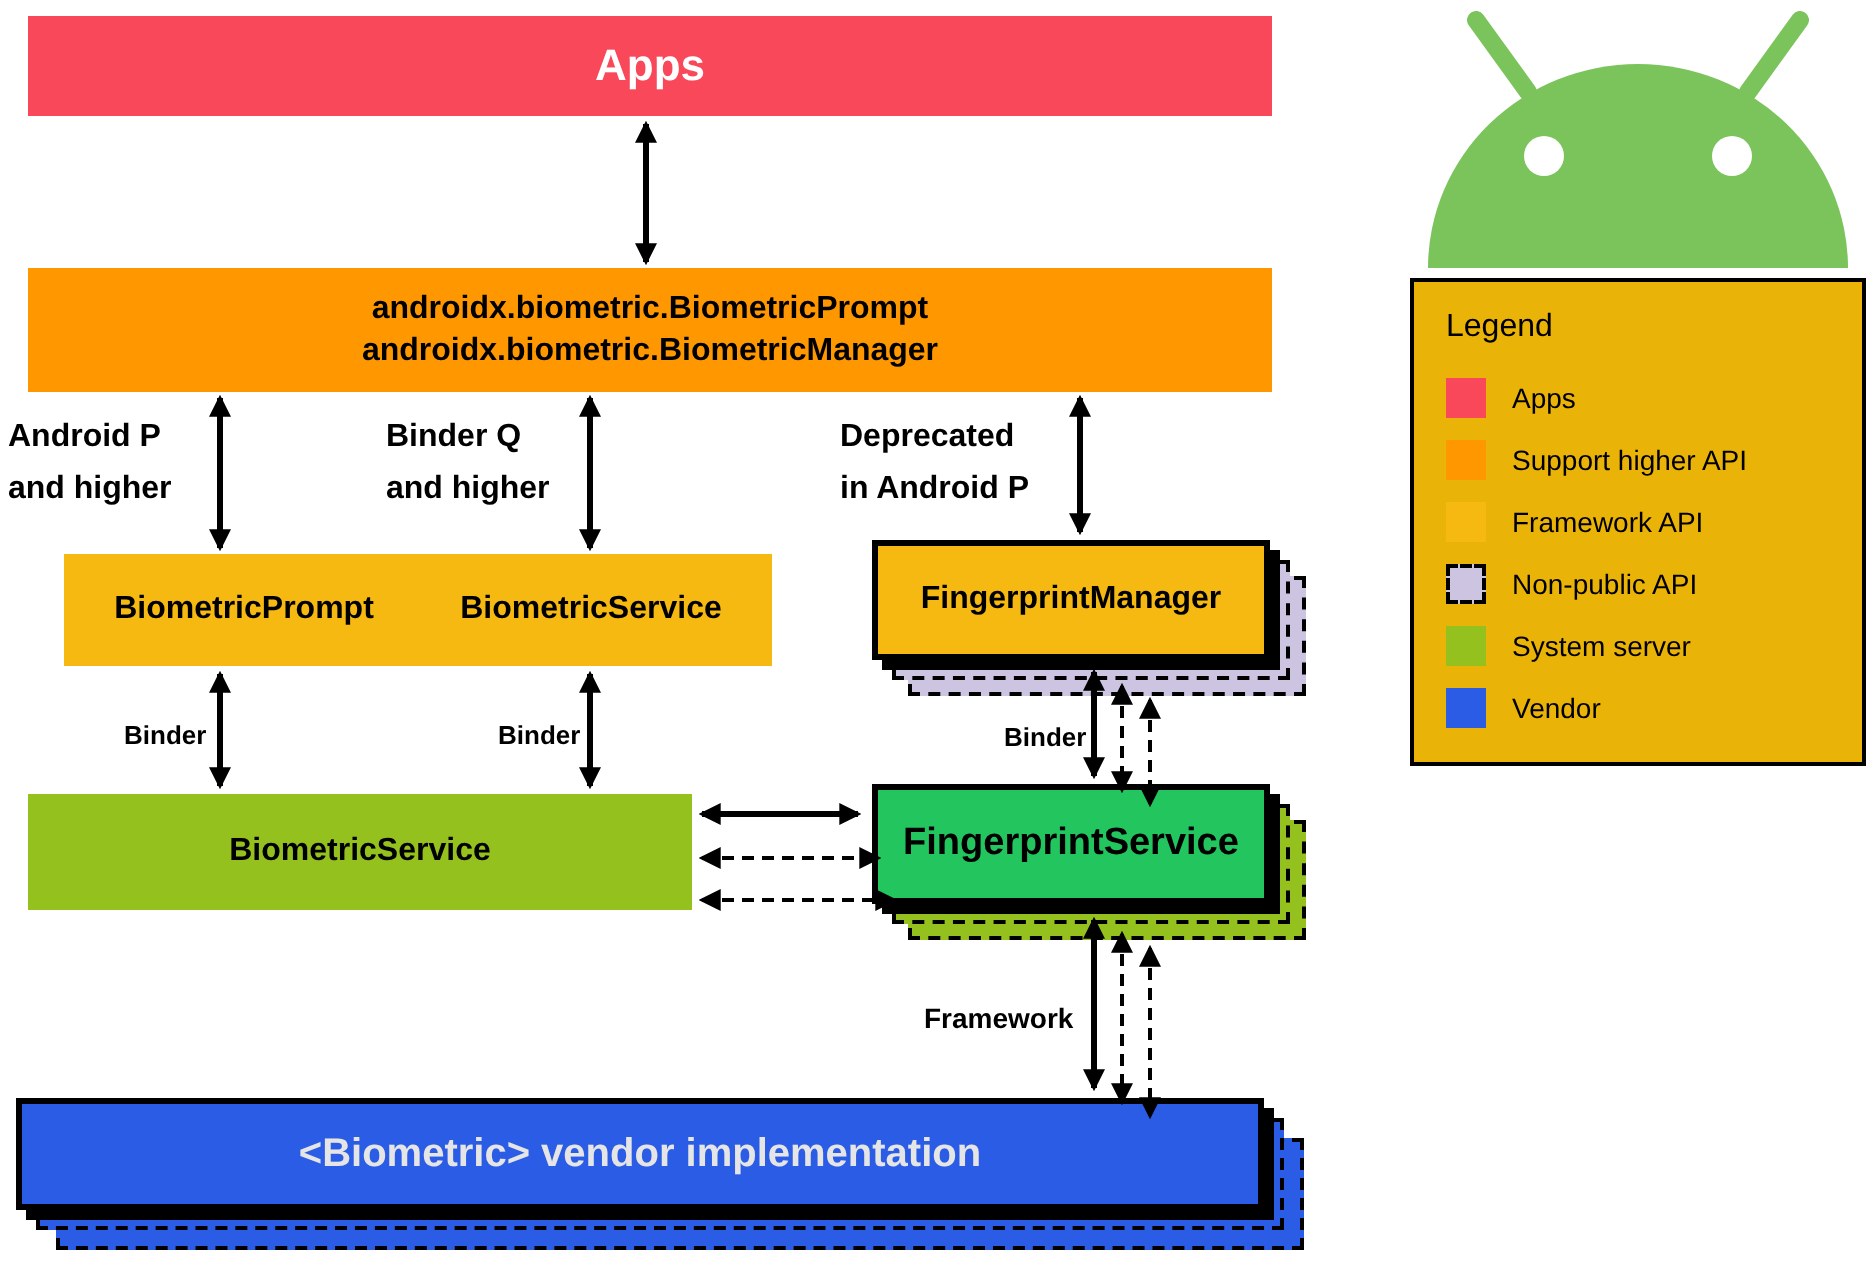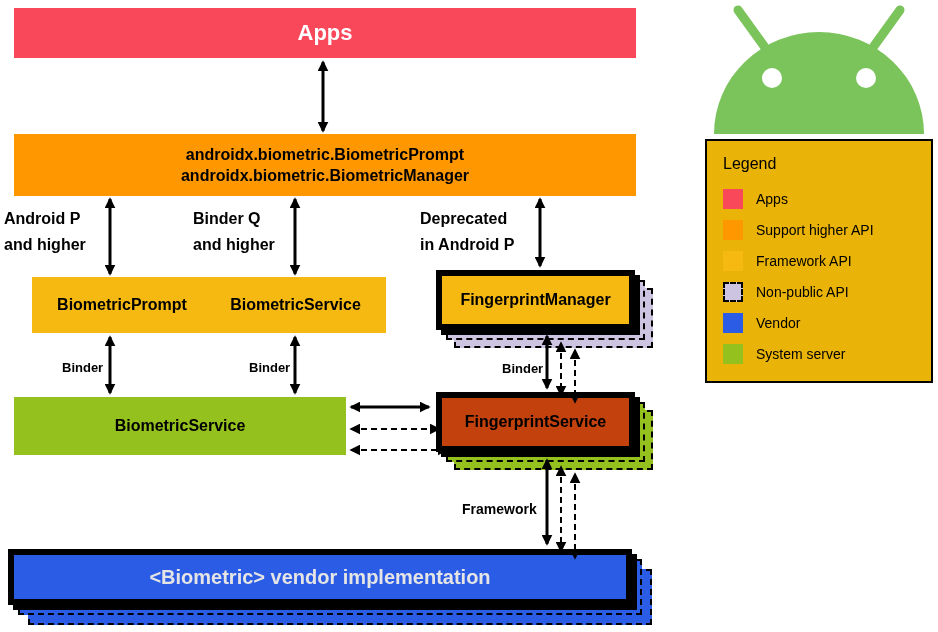--- a/index.html
+++ b/index.html
@@ -3,21 +3,21 @@
 <meta charset="utf-8">
 <style>
   * { margin:0; padding:0; box-sizing:border-box; }
   html,body { background:#fff; }
   body { width:938px; height:632px; font-family:"Liberation Sans", sans-serif; }
   #canvas { position:relative; width:938px; height:632px; background:#fff; overflow:hidden; }
 
   .box { position:absolute; display:flex; align-items:center; justify-content:center;
          text-align:center; font-weight:bold; color:#000; }
   .col { flex-direction:column; }
-  .framed { border:6px solid #000000; box-shadow:5px 5px 0 #000; }
+  .framed { border:3px solid #000000; box-shadow:5px 5px 0 #000; }
   .shadow-layer { position:absolute; border:2px dashed #000; }
 
   .edge-label { position:absolute; font-weight:bold; font-size:16px; line-height:26px; color:#000000; }
   .small-label { position:absolute; font-weight:bold; font-size:13px; color:#000;padding-left:16px; }
   .hw-label { font-size:14px; }
 
   #arrows { position:absolute; left:0; top:0; pointer-events:none; }
   .sol { stroke:#000; stroke-width:3; }
   .dsh { stroke:#000; stroke-width:2; stroke-dasharray:6 4; }
 
@@ -74,21 +74,21 @@
   <div class="small-label" style="left:46px;top:360px;">Binder</div>
   <div class="small-label" style="left:233px;top:360px;">Binder</div>
   <div class="small-label" style="left:486px;top:361px;">Binder</div>
 
   <div class="box" style="left: 14px; top: 397px; width: 332px; height: 58px; font-size: 16px; background-color: rgb(149, 193, 31);">
     <span>BiometricService</span>
   </div>
 
   <div class="shadow-layer" style="left: 454px; top: 410px; width: 199px; height: 60px; background-color: rgb(149, 193, 31);"></div>
   <div class="shadow-layer" style="left: 446px; top: 402px; width: 199px; height: 60px; background-color: rgb(149, 193, 31);"></div>
-  <div class="box framed" style="left: 436px; top: 392px; width: 199px; height: 60px; font-size: 16px; background-color: #c2410c;">
+  <div class="box framed" style="left: 436px; top: 392px; width: 199px; height: 60px; font-size: 19px; background-color: #22c55e;">
     <span>FingerprintService</span>
   </div>
 
   <div class="small-label hw-label" style="left:446px;top:501px;">Framework</div>
 
   <div class="shadow-layer" style="left: 28px; top: 569px; width: 624px; height: 56px; background-color: rgb(43, 92, 230);"></div>
   <div class="shadow-layer" style="left: 18px; top: 559px; width: 624px; height: 56px; background-color: rgb(43, 92, 230);"></div>
   <div class="box framed" style="left: 8px; top: 549px; width: 624px; height: 56px; color: #e5e5e5; font-size: 20px; background-color: rgb(43, 92, 230);">
     <span>&lt;Biometric&gt; vendor implementation</span>
   </div>
@@ -136,22 +136,22 @@
     </div>
     <div class="legend-row">
       <span class="swatch" style="background-color: rgb(246, 185, 18);"></span>
       <span class="legend-label">Framework API</span>
     </div>
     <div class="legend-row">
       <span class="swatch dashed" style="background-color: rgb(204, 196, 224);"></span>
       <span class="legend-label">Non-public API</span>
     </div>
     <div class="legend-row">
+      <span class="swatch" style="background-color: rgb(149, 193, 31);"></span>
+      <span class="legend-label">System server</span>
+    </div>
+    <div class="legend-row">
       <span class="swatch" style="background-color: rgb(43, 92, 230);"></span>
       <span class="legend-label">Vendor</span>
-    </div>
-    <div class="legend-row">
-      <span class="swatch" style="background-color: rgb(149, 193, 31);"></span>
-      <span class="legend-label">System server</span>
     </div>
   </div>
 
 </div>
 
 </body></html>

